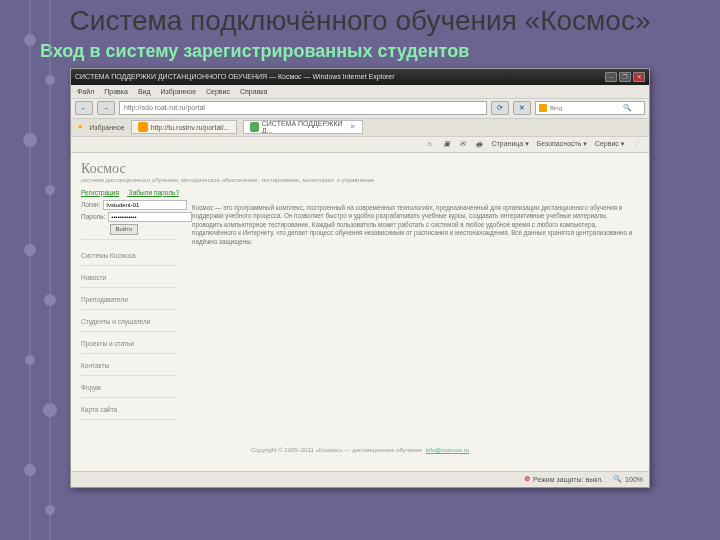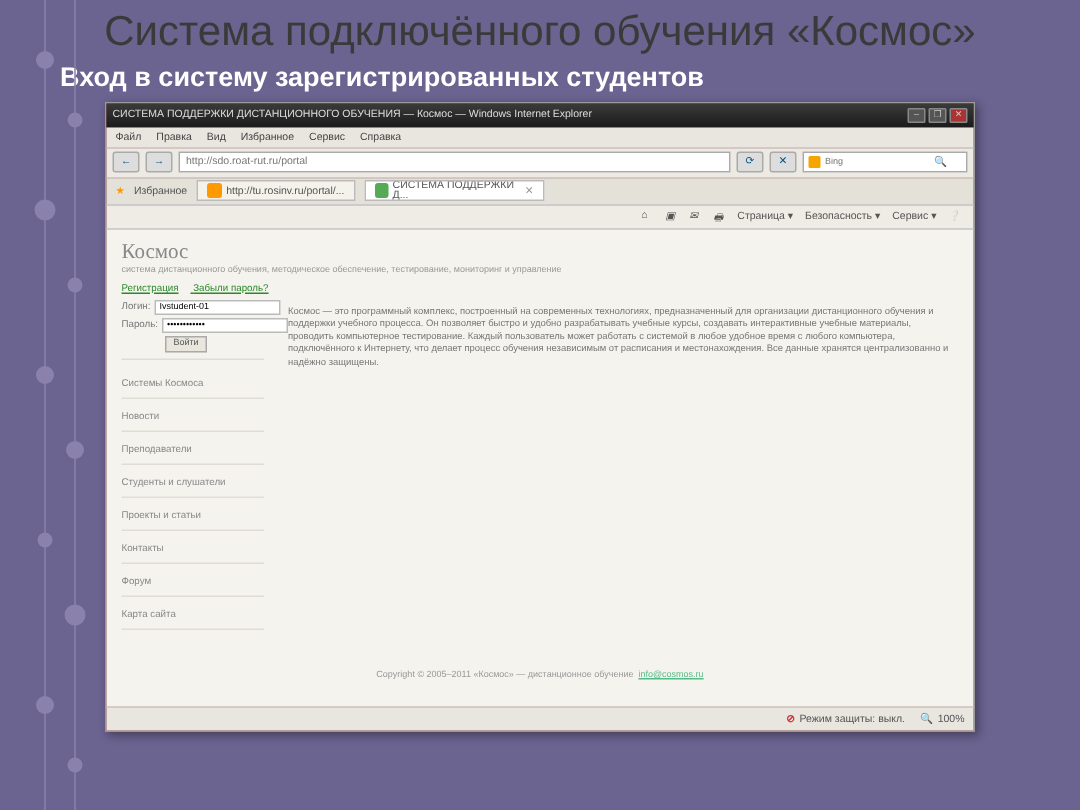--- a/index.html
+++ b/index.html
@@ -16,29 +16,29 @@
   }
   .dots svg { width: 100%; height: 100%; }
   .slide-title {
     text-align: center;
     font-size: 28px;
     color: #3a3a3a;
     padding: 6px 20px 0 20px;
     line-height: 1.1;
   }
   .slide-sub {
-    color: #ffffff;
+    color: #86efac;
     font-size: 18px;
     font-weight: bold;
     padding: 4px 30px 6px 40px;
   }
   .shot {
     margin: 0 auto;
     width: 580px; height: 420px;
-    background: #7f1d1d;
+    background: #5eead4;
     border: 1px solid #999;
     box-shadow: 2px 2px 6px rgba(0,0,0,.4);
     display: flex; flex-direction: column;
     font-size: 7px;
     color: #555;
   }
   .titlebar {
     height: 16px;
     background: linear-gradient(#3b3b3b,#1a1a1a);
     color: #ddd;

